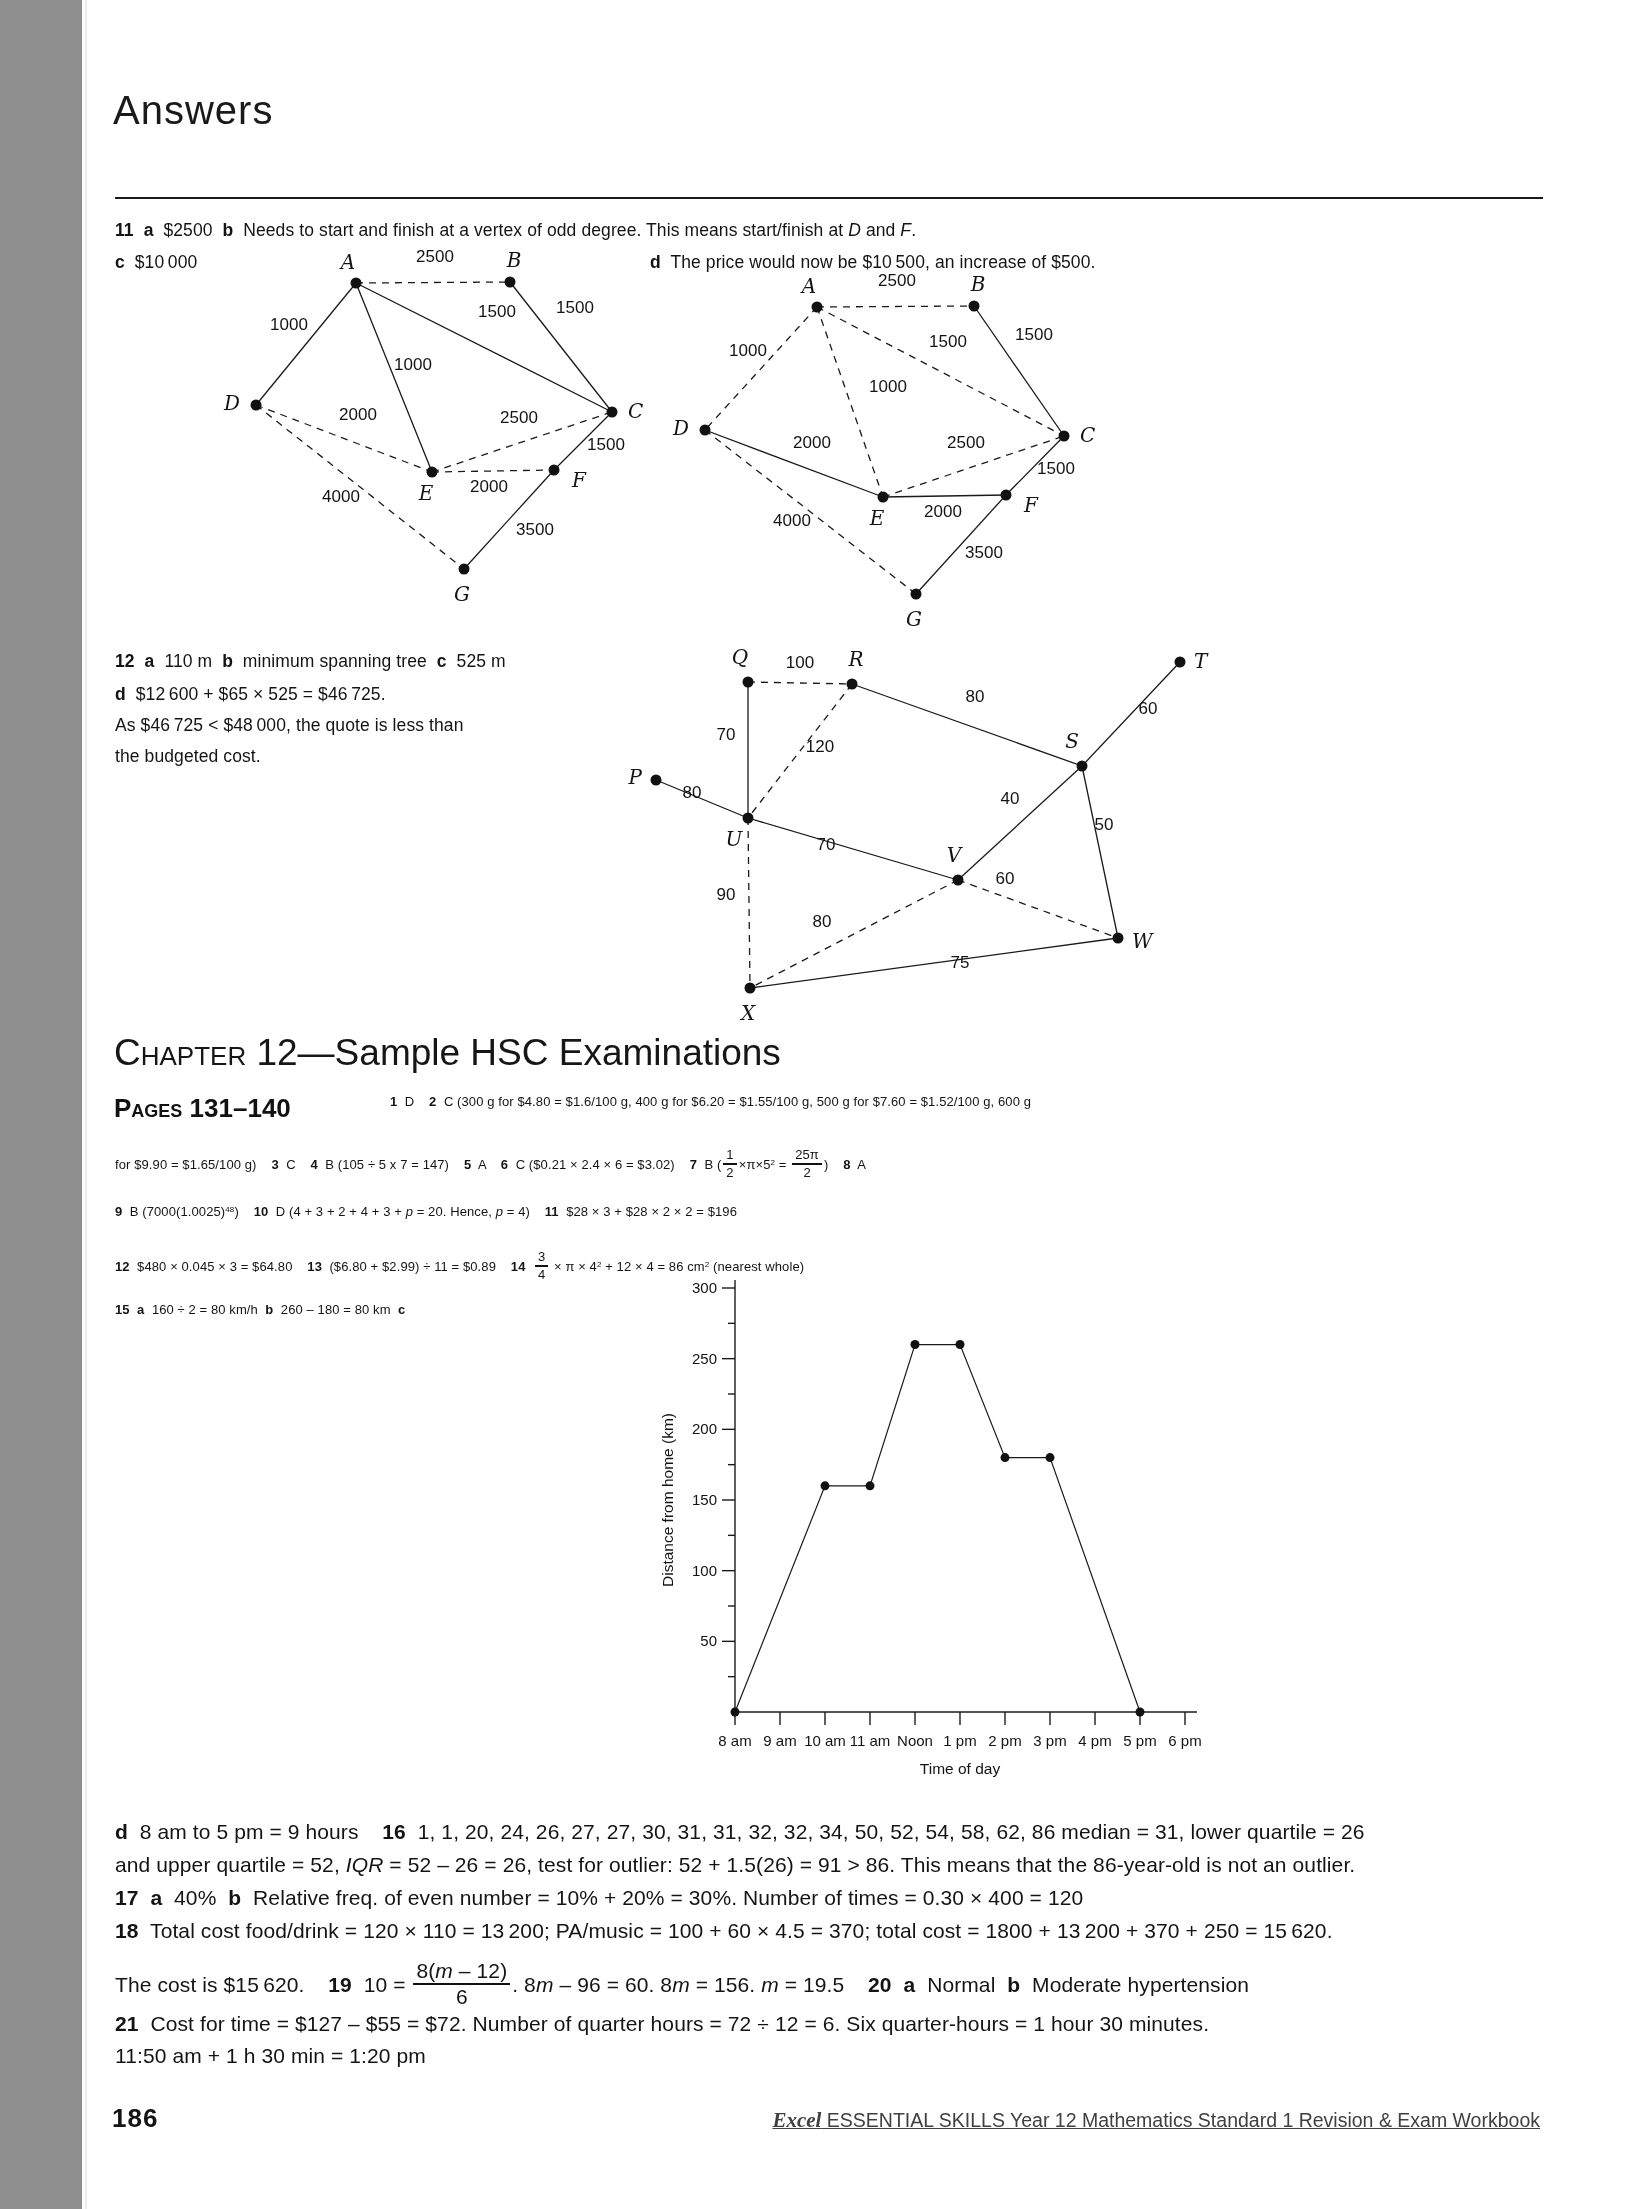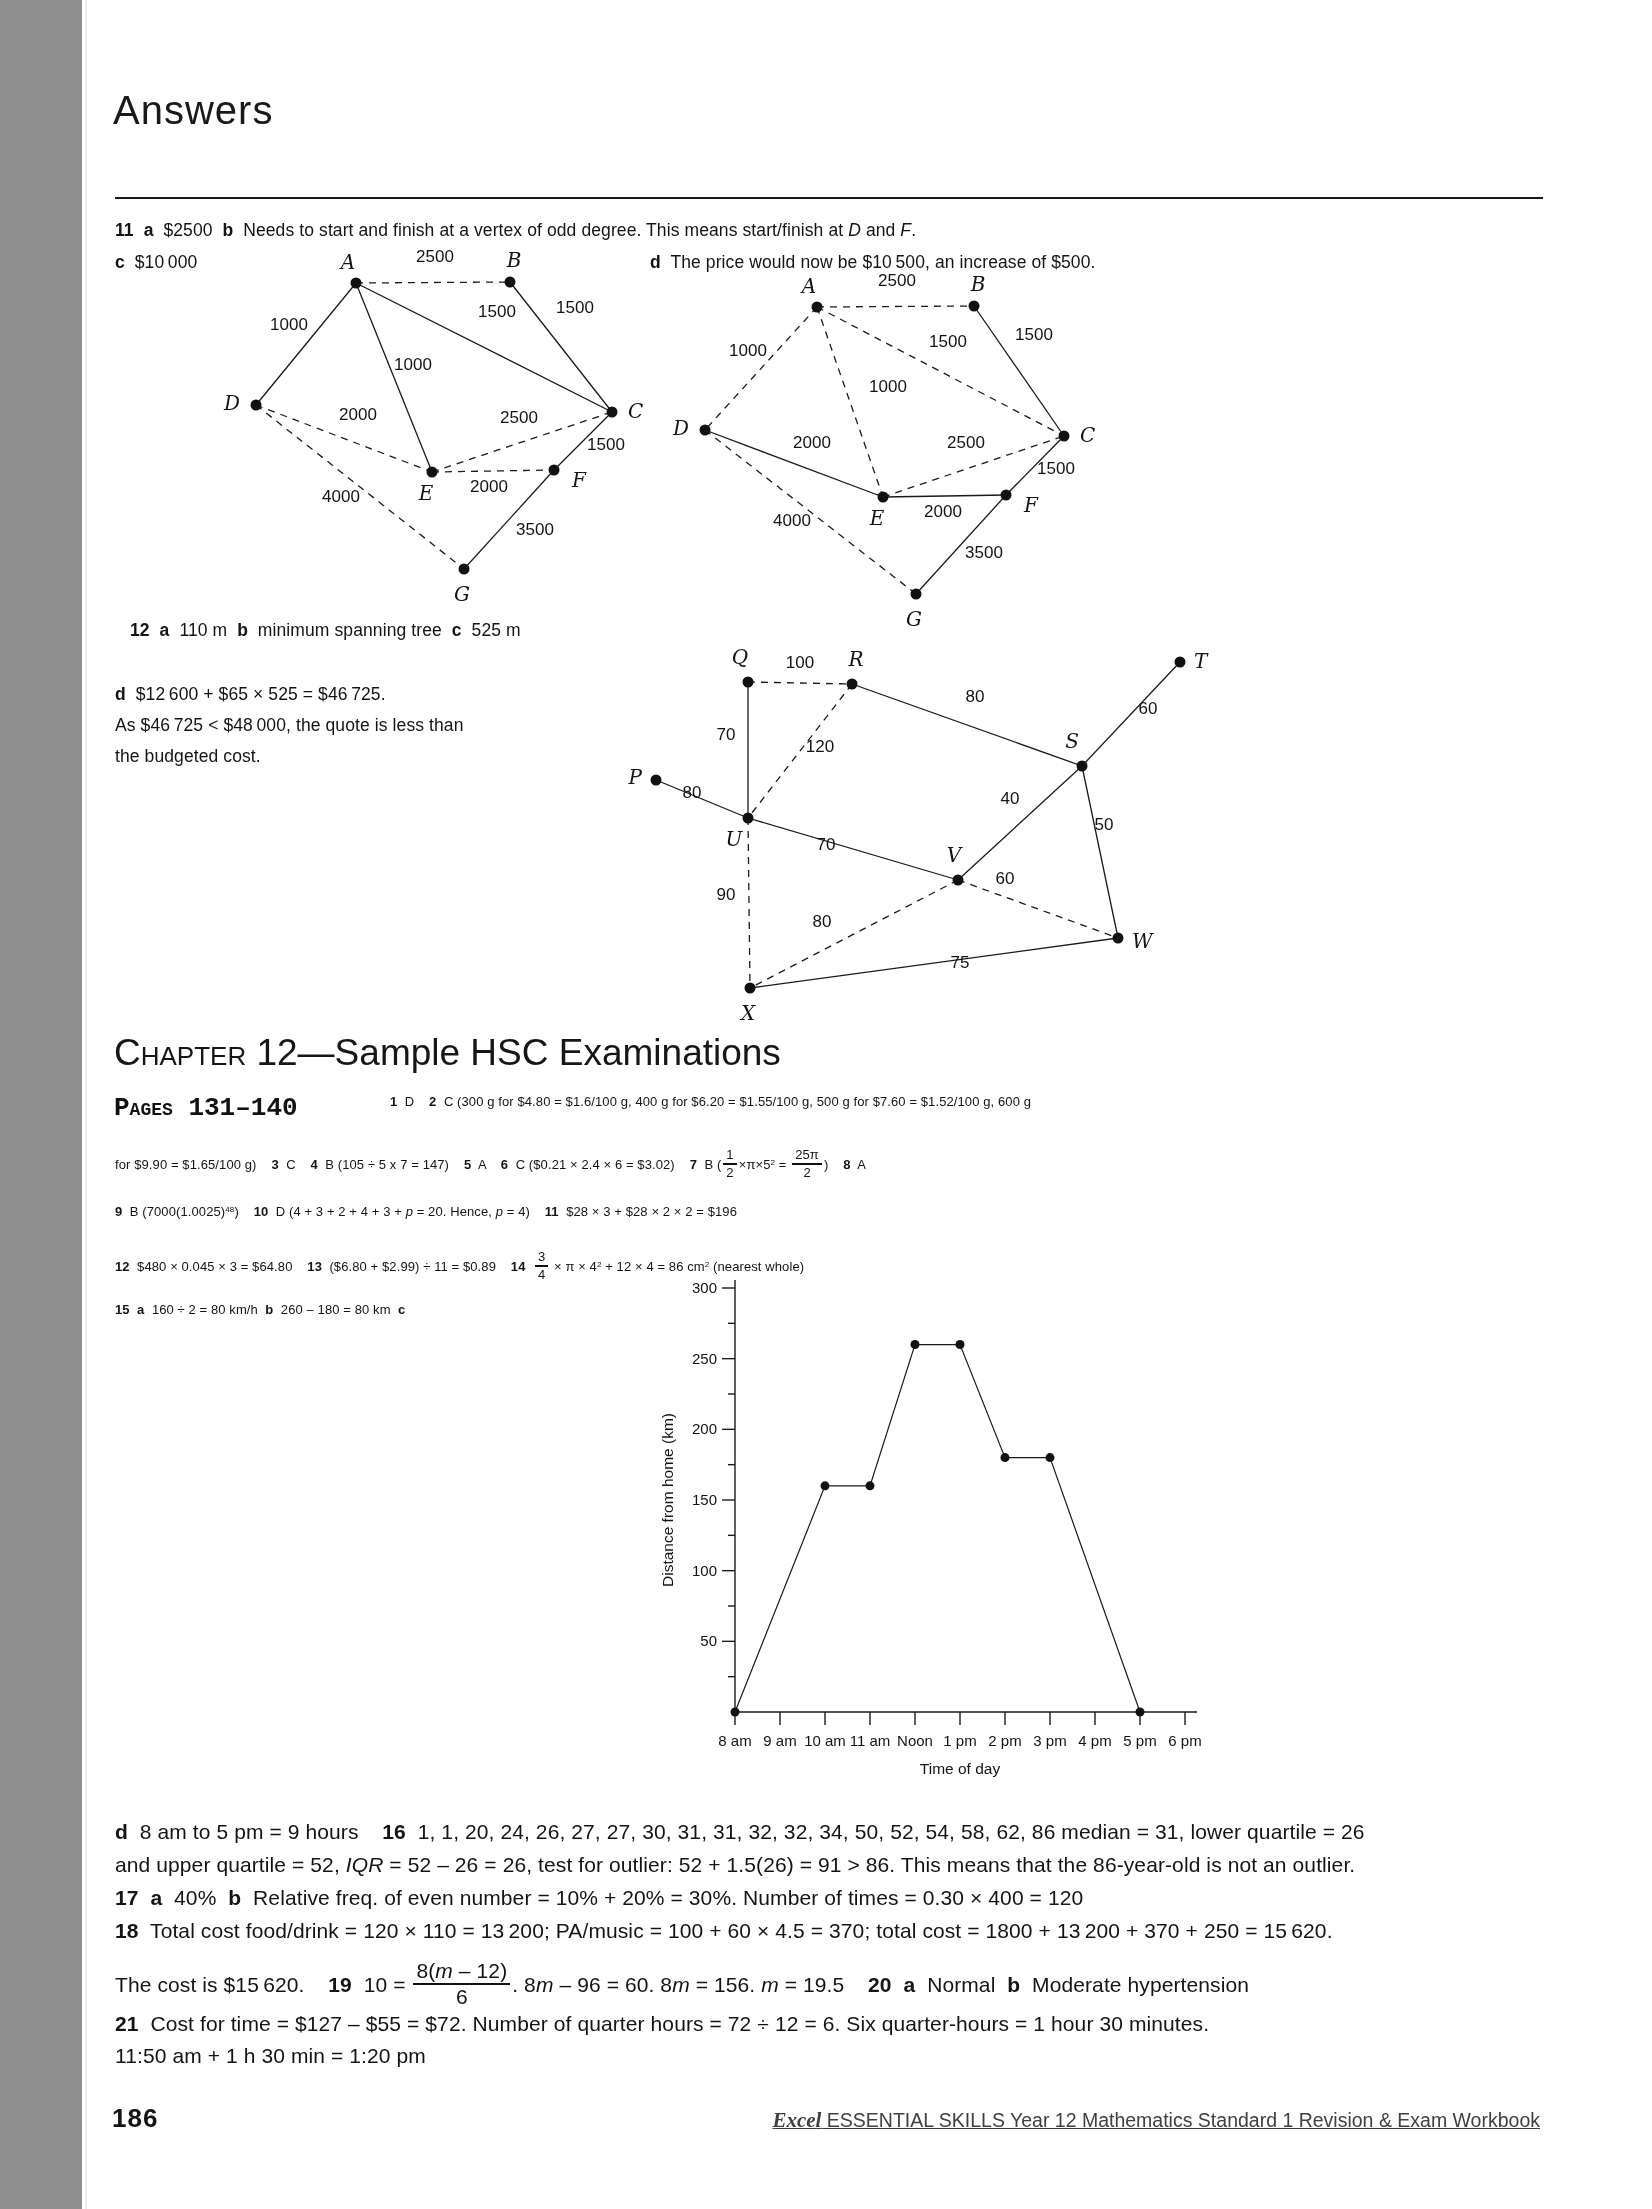--- a/index.html
+++ b/index.html
@@ -15,21 +15,21 @@
   .pl{font-size:13px;}
   .bl{font-size:21px;margin-top:32px;}
   b{font-weight:700;}
   i{font-style:italic;}
   sup{font-size:.62em;vertical-align:baseline;position:relative;top:-.55em;}
   .frac{display:inline-flex;flex-direction:column;align-items:center;line-height:1.05;vertical-align:middle;margin:0 2px;transform:translateY(-2px);text-align:center;}
   .frac .fn{border-bottom:2px solid #111;padding:0 3px 1px;}
   .frac .fd{padding-top:1px;}
   .chapter{position:absolute;left:114px;top:1032px;font-size:37px;color:#161616;}
   .sc{font-variant:small-caps;}
-  .pagesh{position:absolute;left:114px;top:1093px;font-size:26px;font-weight:700;color:#111;font-family:Liberation Mono, monospace;}
+  .pagesh{position:absolute;left:114px;top:1093px;font-size:26px;font-weight:700;color:#111;}
   .pgnum{position:absolute;left:112px;top:2103px;font-size:26px;font-weight:800;letter-spacing:1px;}
   .fcredit{position:absolute;right:112px;top:2108px;font-size:19.5px;color:#404040;text-decoration:underline;}
   .brand{font-family:"Liberation Serif",serif;font-style:italic;font-weight:700;font-size:21px;}
   #gfx{position:absolute;left:0;top:0;pointer-events:none;}
   #gfx text{fill:#141414;}
   #gfx .elabel{font-size:17px;font-family:"Liberation Sans",sans-serif;text-anchor:middle;}
   #gfx .nlabel{font-size:20px;font-family:"DejaVu Serif",serif;font-style:italic;}
   #gfx .tick{font-size:15px;font-family:"Liberation Sans",sans-serif;}
   #gfx .axl{font-size:15.5px;font-family:"Liberation Sans",sans-serif;}
 </style>
@@ -40,21 +40,21 @@
 <div class="edgeline"></div>
 
 <div class="answers">Answers</div>
 <div class="rule"></div>
 
 <div class="tl" style="left:115px;top:220px;"><b>11</b>  <b>a</b>  $2500  <b>b</b>  Needs to start and finish at a vertex of odd degree. This means start/finish at <i>D</i> and <i>F</i>.</div>
 <div class="tl" style="left:115px;top:252px;"><b>c</b>  $10 000</div>
 <div class="tl" style="left:650px;top:252px;"><b>d</b>  The price would now be $10 500, an increase of $500.</div>
 
 <div id="q12-lines">
-    <div class="tl " style="left: 115px; top: 620px; margin-left: 15px;"><b>12</b>  <b>a</b>  110 m  <b>b</b>  minimum spanning tree  <b>c</b>  525 m</div>
+    <div class="tl " style="left: 115px; top: 651px;"><b>12</b>  <b>a</b>  110 m  <b>b</b>  minimum spanning tree  <b>c</b>  525 m</div>
     <div class="tl " style="left: 115px; top: 684px;"><b>d</b>  $12 600 + $65 × 525 = $46 725.</div>
     <div class="tl " style="left: 115px; top: 715px;">As $46 725 &lt; $48 000, the quote is less than</div>
     <div class="tl " style="left: 115px; top: 746px;">the budgeted cost.</div>
   </div>
 
 <div class="chapter"><span class="sc">Chapter</span><span> 12—Sample HSC Examinations</span></div>
 
 <div class="pagesh"><span class="sc">Pages</span><span> 131–140</span></div>
 
 <div id="pages-lines">

